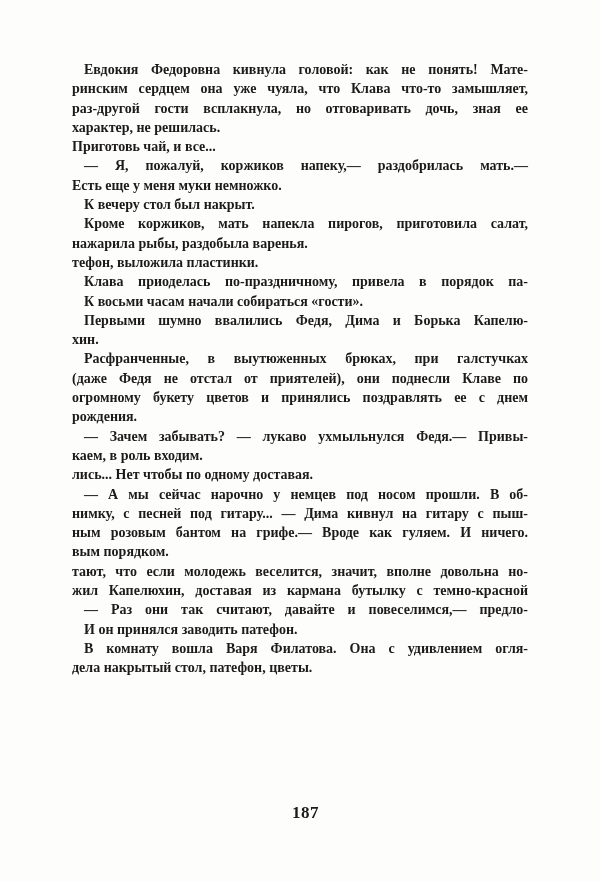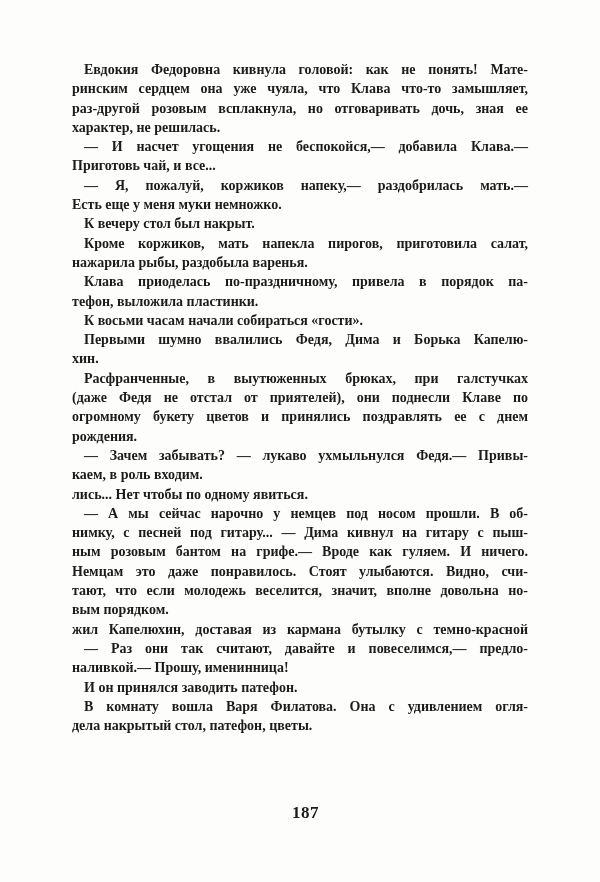--- a/index.html
+++ b/index.html
@@ -58,46 +58,45 @@
 </style>
 </head>
 <body>
 
 <div class="page">
   <div class="text-block">
 
     <div class="para">
       <div class="line first">Евдокия Федоровна кивнула головой: как не понять! Мате-</div>
       <div class="line">ринским сердцем она уже чуяла, что Клава что-то замышляет,</div>
-      <div class="line">раз-другой розовым всплакнула, но отговаривать дочь, зная ее</div>
+      <div class="line">раз-другой гости всплакнула, но отговаривать дочь, зная ее</div>
       <div class="line plast">характер, не решилась.</div>
     </div>
 
     <div class="para">
-      <div class="line first">— И насчет угощения не беспокойся,— добавила Клава.—</div>
       <div class="line plast">Приготовь чай, и все...</div>
     </div>
 
     <div class="para">
       <div class="line first">— Я, пожалуй, коржиков напеку,— раздобрилась мать.—</div>
       <div class="line plast">Есть еще у меня муки немножко.</div>
     </div>
 
     <div class="para">
       <div class="line first plast">К вечеру стол был накрыт.</div>
     </div>
 
     <div class="para">
       <div class="line first">Кроме коржиков, мать напекла пирогов, приготовила салат,</div>
       <div class="line plast">нажарила рыбы, раздобыла варенья.</div>
     </div>
 
     <div class="para">
+      <div class="line plast">тефон, выложила пластинки.</div>
       <div class="line first">Клава приоделась по-праздничному, привела в порядок па-</div>
-      <div class="line plast">тефон, выложила пластинки.</div>
     </div>
 
     <div class="para">
       <div class="line first plast">К восьми часам начали собираться «гости».</div>
     </div>
 
     <div class="para">
       <div class="line first">Первыми шумно ввалились Федя, Дима и Борька Капелю-</div>
       <div class="line plast">хин.</div>
     </div>
@@ -109,36 +108,34 @@
       <div class="line plast">рождения.</div>
     </div>
 
 
     <div class="para">
       <div class="line first">— Зачем забывать? — лукаво ухмыльнулся Федя.— Привы-</div>
       <div class="line plast">каем, в роль входим.</div>
     </div>
 
     <div class="para">
-      <div class="line plast">лись... Нет чтобы по одному явиться.</div>
+      <div class="line plast">лись... Нет чтобы по одному доставая.</div>
     </div>
 
     <div class="para">
       <div class="line first">— А мы сейчас нарочно у немцев под носом прошли. В об-</div>
       <div class="line">нимку, с песней под гитару... — Дима кивнул на гитару с пыш-</div>
       <div class="line">ным розовым бантом на грифе.— Вроде как гуляем. И ничего.</div>
-      <div class="line">Немцам это даже понравилось. Стоят улыбаются. Видно, счи-</div>
+      <div class="line plast">вым порядком.</div>
       <div class="line">тают, что если молодежь веселится, значит, вполне довольна но-</div>
-      <div class="line plast">вым порядком.</div>
     </div>
 
     <div class="para">
       <div class="line">жил Капелюхин, доставая из кармана бутылку с темно-красной</div>
       <div class="line first">— Раз они так считают, давайте и повеселимся,— предло-</div>
-      <div class="line plast">наливкой.— Прошу, именинница!</div>
     </div>
 
     <div class="para">
       <div class="line first plast">И он принялся заводить патефон.</div>
     </div>
 
     <div class="para">
       <div class="line first">В комнату вошла Варя Филатова. Она с удивлением огля-</div>
       <div class="line plast">дела накрытый стол, патефон, цветы.</div>
     </div>

